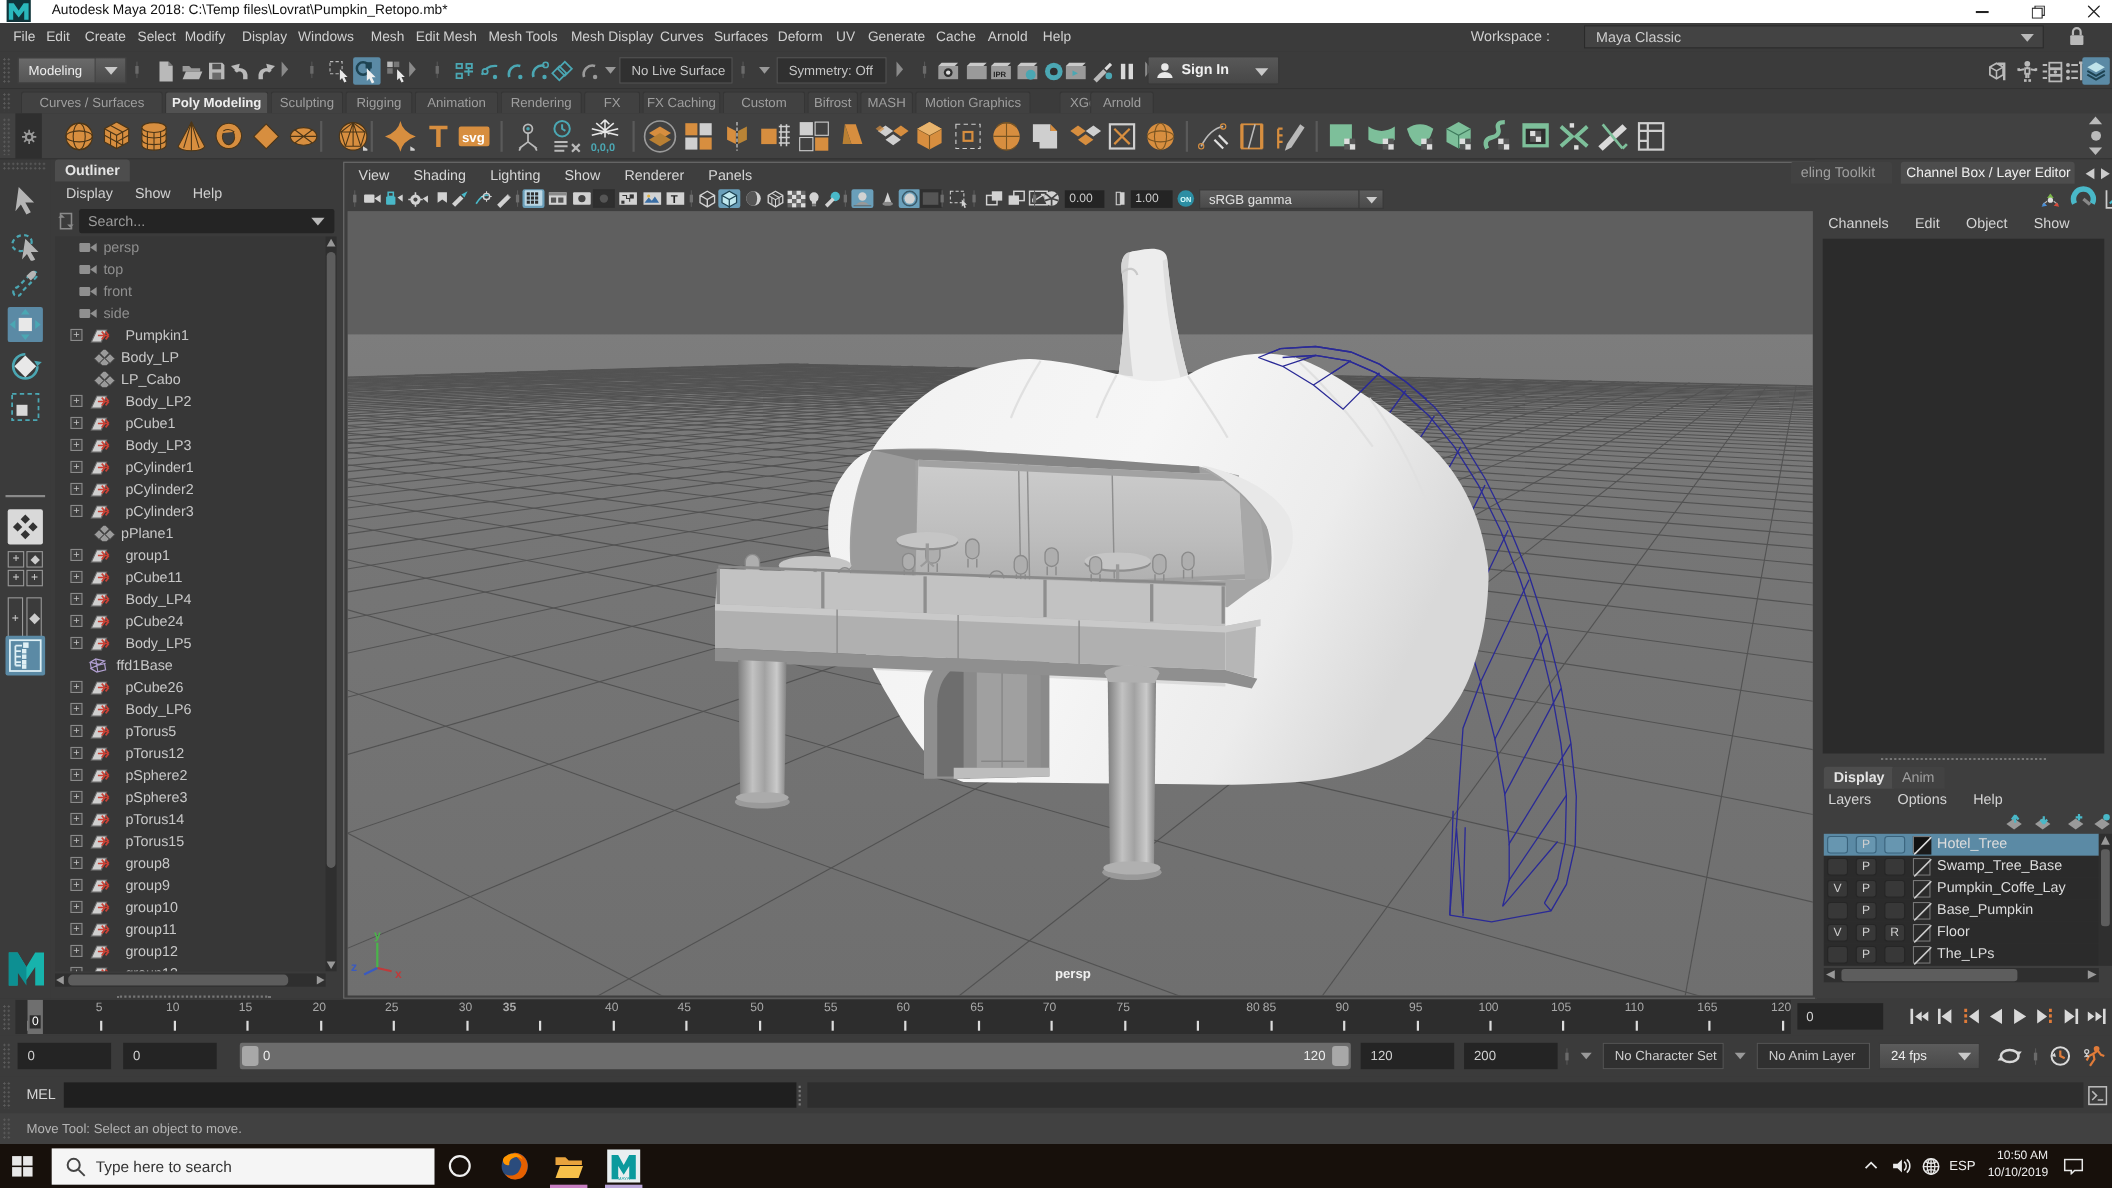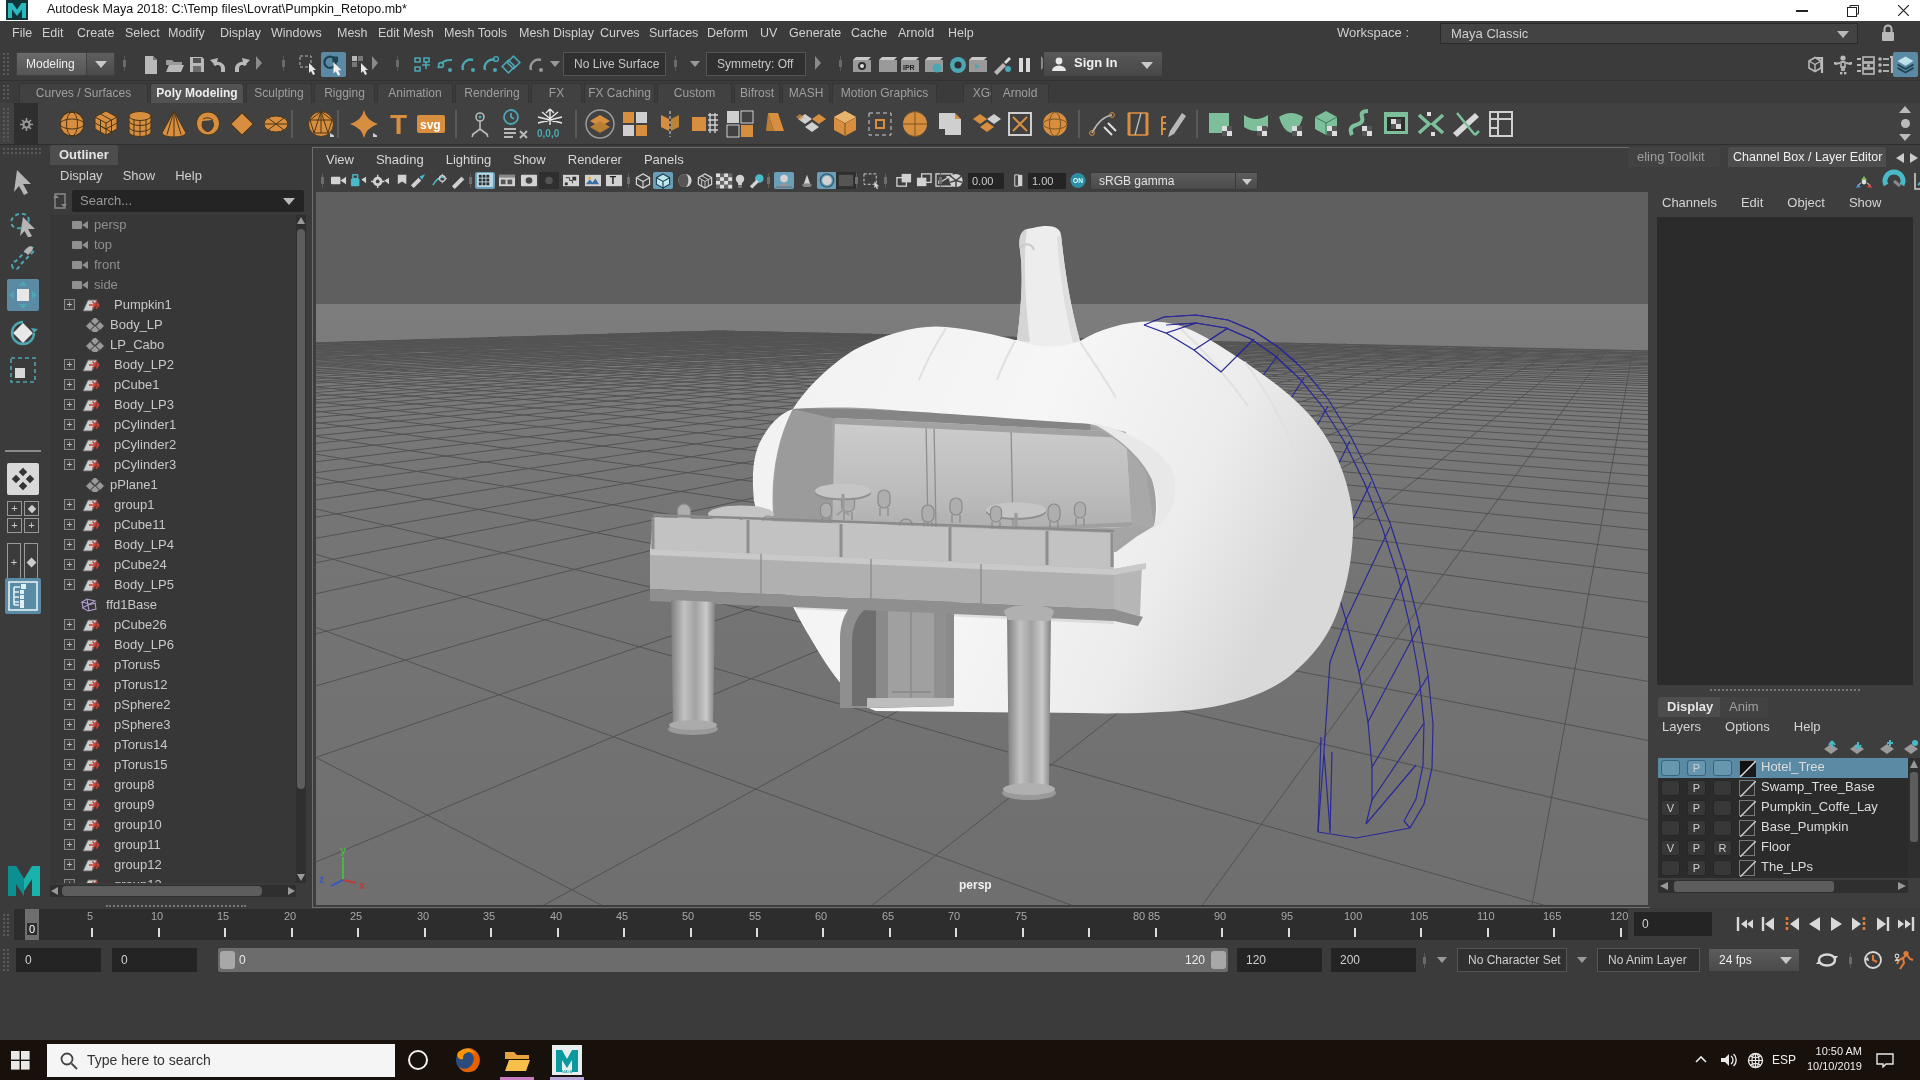--- a/index.html
+++ b/index.html
@@ -1566,21 +1566,21 @@
         <div class="tnum" style="left:137px;">10</div>
         <div class="tick" style="left:144px;"></div>
         <div class="tnum" style="left:203px;">15</div>
         <div class="tick" style="left:210px;"></div>
         <div class="tnum" style="left:270px;">20</div>
         <div class="tick" style="left:277px;"></div>
         <div class="tnum" style="left:336px;">25</div>
         <div class="tick" style="left:343px;"></div>
         <div class="tnum" style="left:403px;">30</div>
         <div class="tick" style="left:410px;"></div>
-        <div class="tnum" style="left:469px;">35</div>
+        <div class="tnum" style="left:443px;font-weight:bold;">35</div>
         <div class="tick" style="left:476px;"></div>
         <div class="tnum" style="left:536px;">40</div>
         <div class="tick" style="left:543px;"></div>
         <div class="tnum" style="left:602px;">45</div>
         <div class="tick" style="left:609px;"></div>
         <div class="tnum" style="left:668px;">50</div>
         <div class="tick" style="left:676px;"></div>
         <div class="tnum" style="left:735px;">55</div>
         <div class="tick" style="left:742px;"></div>
         <div class="tnum" style="left:801px;">60</div>
@@ -1674,20 +1674,35 @@
         <path d="M3 11 l3-3 1 4z" fill="#d9d9d9"></path>
       </svg>
       <svg style="position:absolute;left:1892px;top:8px" width="22" height="22" viewBox="0 0 22 22">
         <circle cx="14" cy="4.5" r="2.6" fill="#e07b39"></circle>
         <path d="M8 20 l4-6 -1-5 4-3 3 4 3 1" stroke="#e07b39" stroke-width="2" fill="none"></path>
         <path d="M11 9 l-4 2 -2 4" stroke="#e07b39" stroke-width="2" fill="none"></path>
         <circle cx="5" cy="7" r="1.8" fill="none" stroke="#ccc" stroke-width="1.2"></circle>
         <path d="M5 9 v3 M5 10 l-2 2 M5 10 l2 2" stroke="#ccc" stroke-width="1.2"></path>
       </svg>
     </div>
+    <div id="melbar">
+      <div class="grip" style="left:2px;top:4px;height:25px;"></div>
+      <span class="mlab">MEL</span>
+      <div class="melbox" style="left:58px;width:666px;"></div>
+      <div class="melbox" style="left:734px;width:1160px;background:#2e2e2e;"></div>
+      <div style="position:absolute;left:726px;top:8px;height:18px;border-left:2px dotted #777;"></div>
+      <svg style="position:absolute;left:1898px;top:7px" width="18" height="20" viewBox="0 0 18 20">
+        <rect x="1" y="2" width="16" height="16" fill="none" stroke="#bbb" stroke-width="1.4"></rect>
+        <path d="M4 6 l4 4 -4 4 M9 14 h5" stroke="#bbb" stroke-width="1.4" fill="none"></path>
+      </svg>
+    </div>
+    <div id="helpline">
+      <div class="grip" style="left:2px;top:4px;height:20px;"></div>
+      <span>Move Tool: Select an object to move.</span>
+    </div>
     <div id="taskbar">
       <svg style="position:absolute;left:11px;top:11px" width="19" height="19" viewBox="0 0 19 19">
         <g fill="#e8e8e8">
           <rect x="0" y="0" width="8.6" height="8.6"></rect>
           <rect x="10" y="0" width="8.6" height="8.6"></rect>
           <rect x="0" y="10" width="8.6" height="8.6"></rect>
           <rect x="10" y="10" width="8.6" height="8.6"></rect>
         </g>
       </svg>
       <div id="tsearch"><svg style="position:absolute;left:12px;top:7px" width="20" height="20" viewBox="0 0 20 20">

